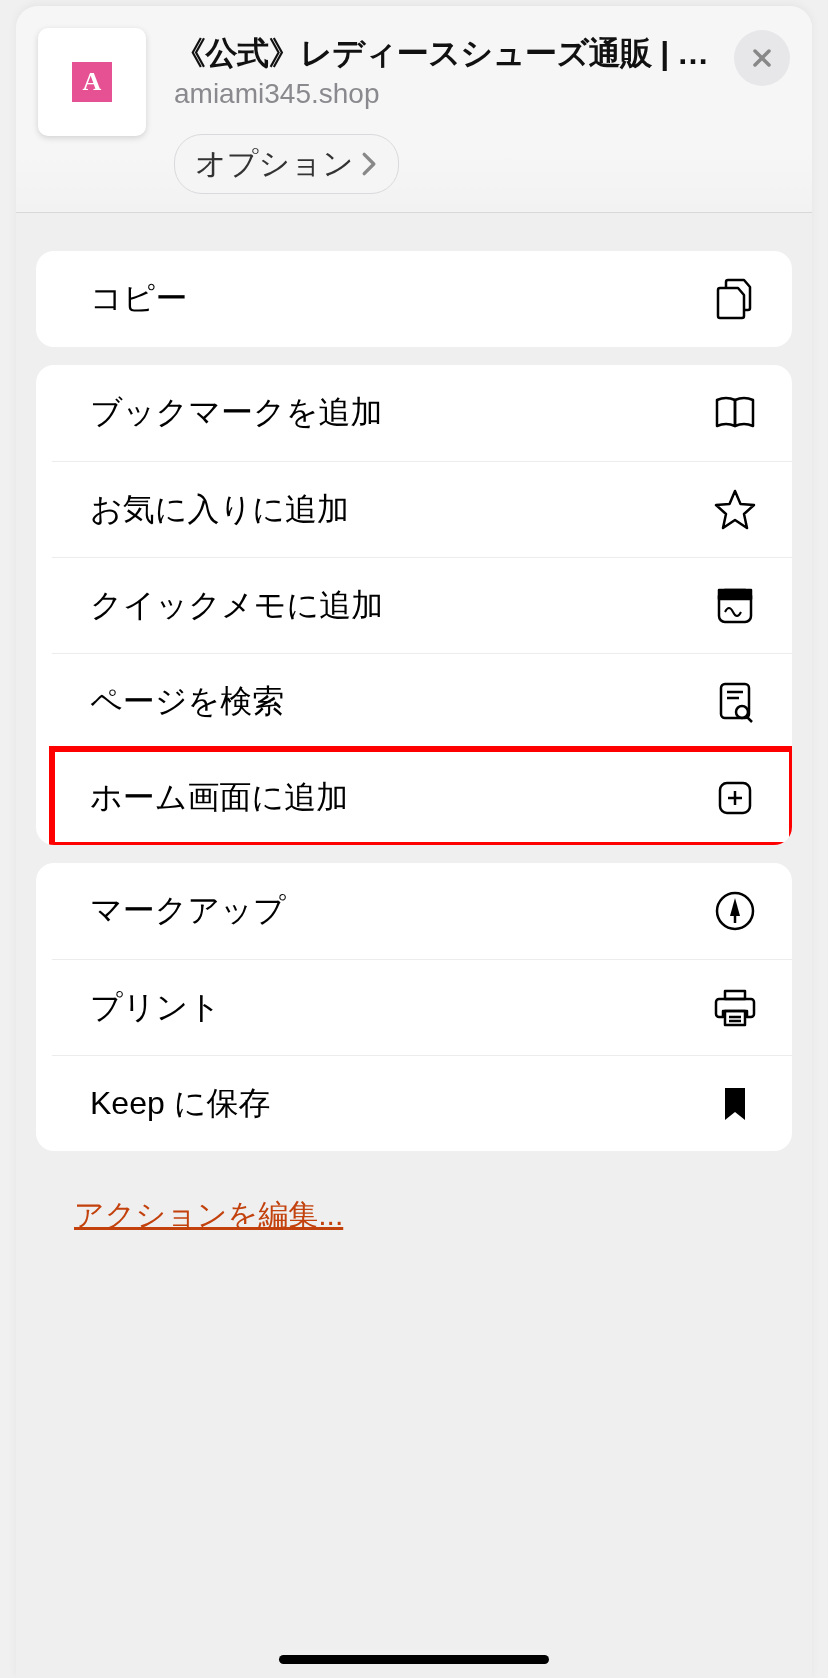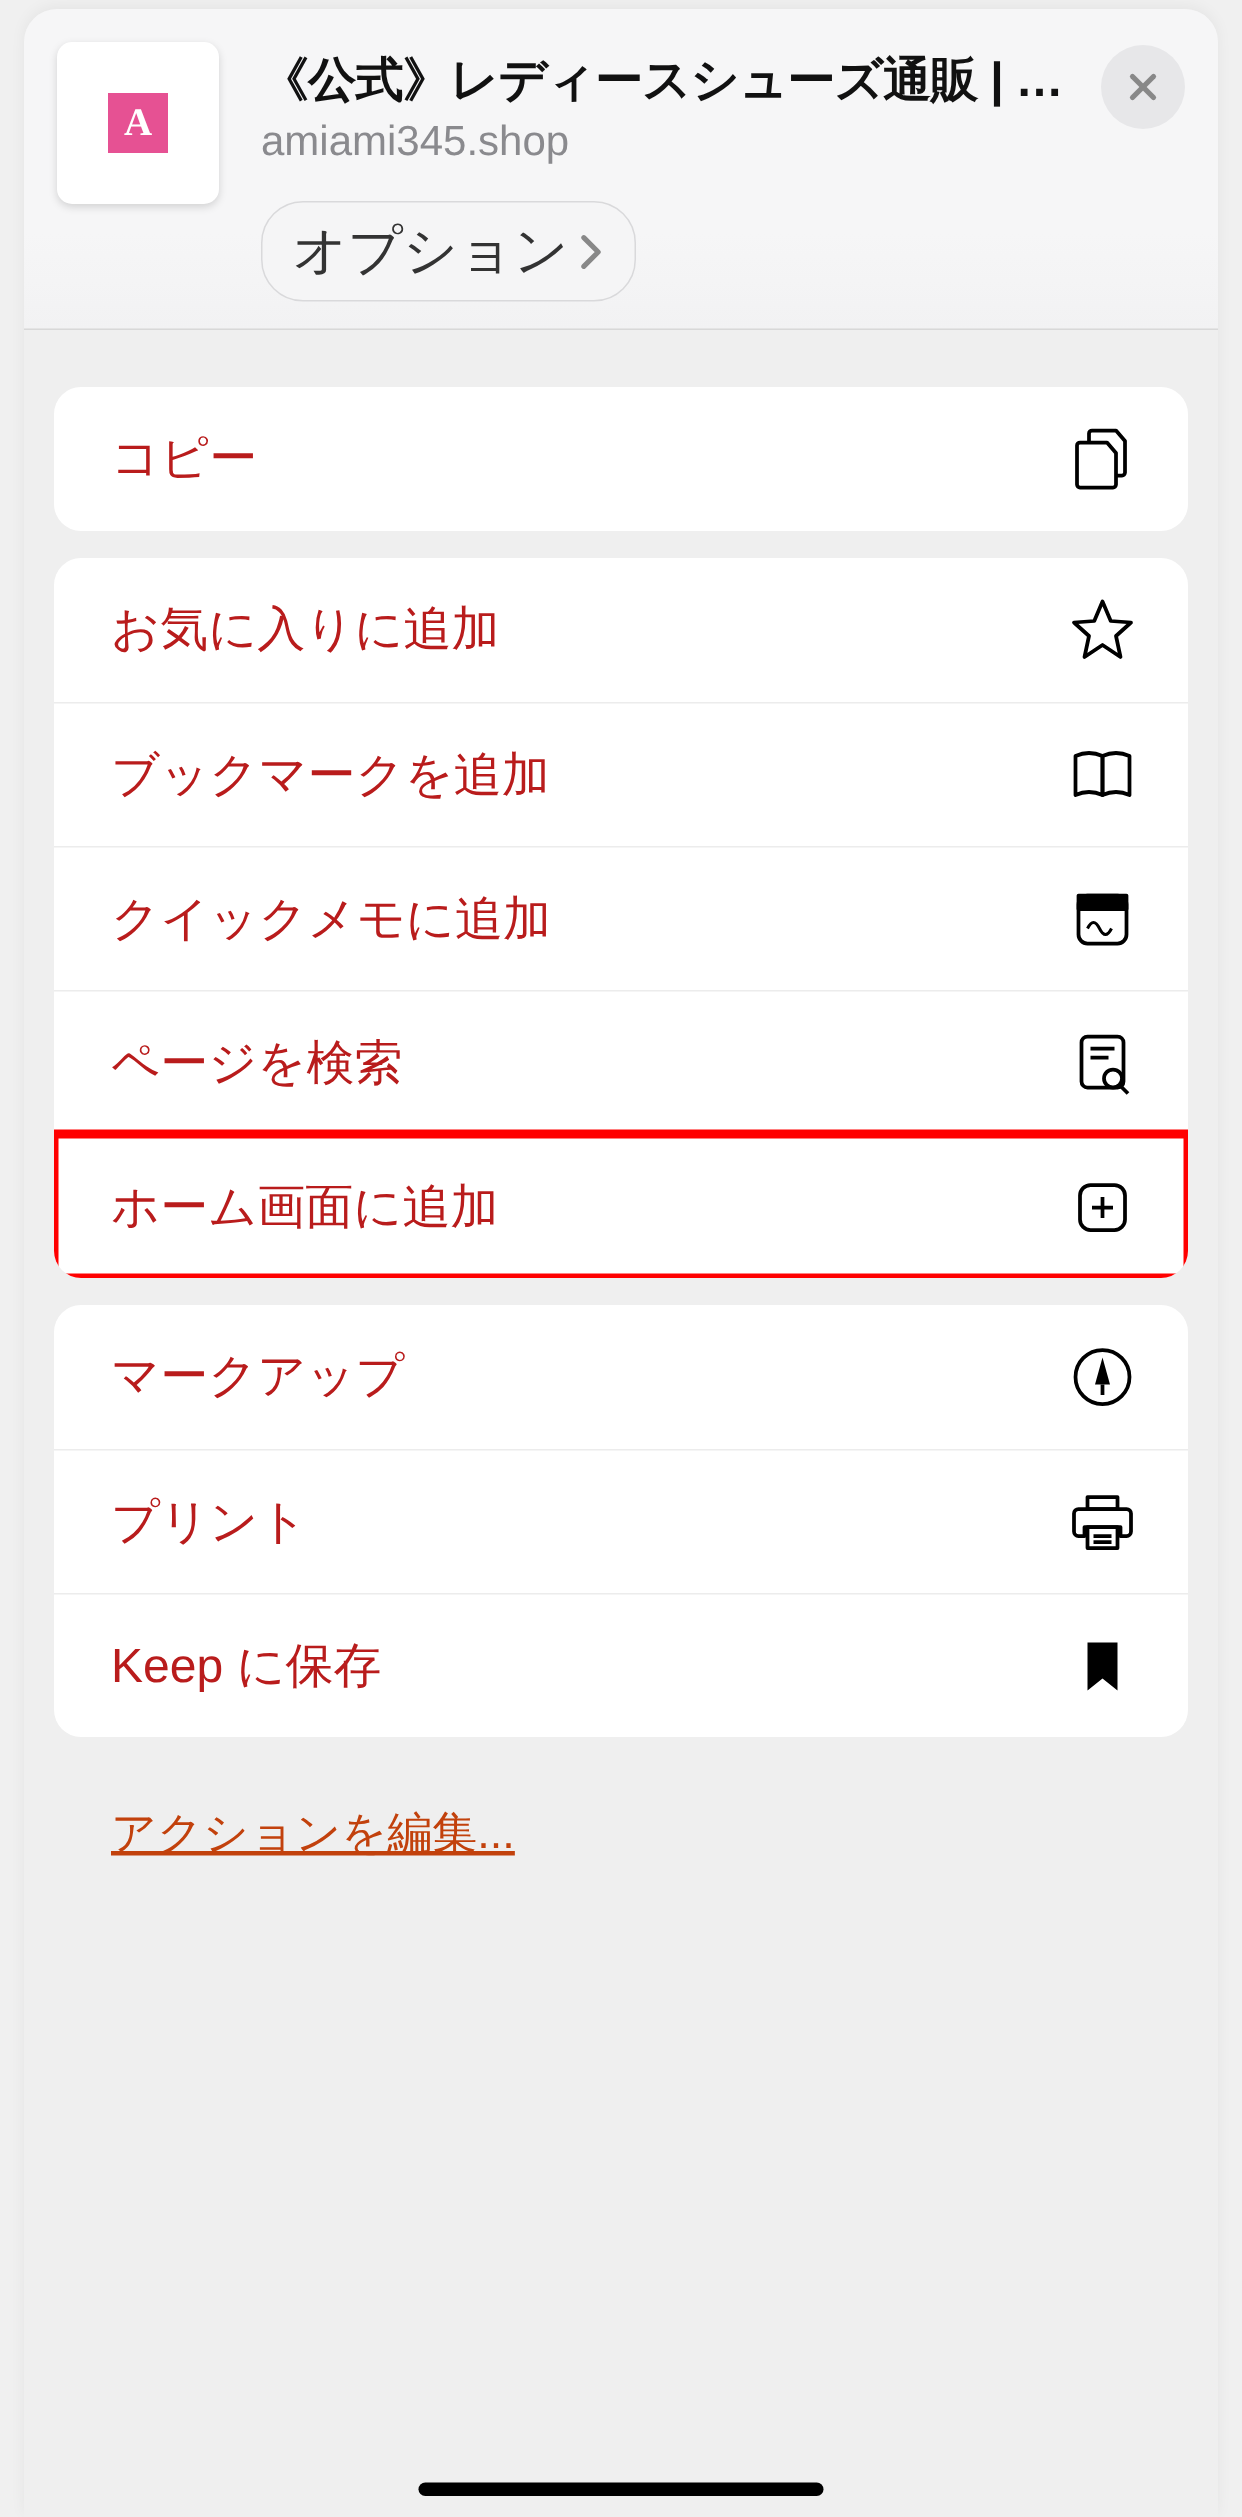--- a/index.html
+++ b/index.html
@@ -61,21 +61,21 @@
     color: #8a8a8e;
     margin-top: 2px;
   }
   .options-btn {
     margin-top: 24px;
     display: inline-flex; align-items: center;
     padding: 8px 20px;
     background: #f5f5f6;
     border: 1px solid #d9d9db;
     border-radius: 28px;
-    font-size: 36px;
+    font-size: 31px;
     color: #333;
   }
   .options-btn .chev {
     margin-left: 6px;
     color: #888;
   }
   .close-btn {
     width: 56px; height: 56px;
     border-radius: 50%;
     background: #e7e7e9;
@@ -94,23 +94,24 @@
     overflow: hidden;
     margin-bottom: 18px;
   }
   .row {
     display: flex;
     align-items: center;
     height: 96px;
     padding: 0 35px 0 38px;
     border-top: 1px solid #ececec;
     font-size: 32px;
-    color: #b91c1c;
+    color: #000000;
     font-weight: 400;
     letter-spacing: 0;
+    margin-left: 16px;
   }
   .row:first-child { border-top: none; }
   .row .label { flex: 1; }
   .row .ico { width: 44px; display: flex; justify-content: center; color: #000; }
   .highlight {
     outline: 6px solid #ff0000;
     outline-offset: -3px;
     position: relative;
     z-index: 2;
     gap: 26px;
@@ -173,33 +174,33 @@
           <svg width="42" height="46" viewBox="0 0 42 46" fill="none" stroke="currentColor" stroke-width="2.5" stroke-linejoin="round">
             <path d="M6 12 h18 l6 7 v21 a2 2 0 0 1 -2 2 h-22 a2 2 0 0 1 -2 -2 v-26 a2 2 0 0 1 2 -2 z"></path>
             <path d="M12 12 v-6 a2 2 0 0 1 2 -2 h16 l6 7 v21 a2 2 0 0 1 -2 2 h-4"></path>
           </svg>
         </span>
       </div>
     </div>
 
     <div class="group">
       <div class="row">
-        <span class="label">お気に入りに追加</span>
-        <span class="ico">
-          <svg width="44" height="44" viewBox="0 0 44 44" fill="none" stroke="currentColor" stroke-width="2.5" stroke-linejoin="round">
-            <polygon points="22,3 27.5,16 41,17 31,26 34,40 22,32 10,40 13,26 3,17 16.5,16"></polygon>
-          </svg>
-        </span>
-      </div>
-      <div class="row">
         <span class="label">ブックマークを追加</span>
         <span class="ico">
           <svg width="44" height="38" viewBox="0 0 44 38" fill="none" stroke="currentColor" stroke-width="2.5" stroke-linejoin="round">
             <path d="M4 6 q9 -4 18 0 v26 q-9 -4 -18 0 z"></path>
             <path d="M40 6 q-9 -4 -18 0 v26 q9 -4 18 0 z"></path>
+          </svg>
+        </span>
+      </div>
+      <div class="row">
+        <span class="label">お気に入りに追加</span>
+        <span class="ico">
+          <svg width="44" height="44" viewBox="0 0 44 44" fill="none" stroke="currentColor" stroke-width="2.5" stroke-linejoin="round">
+            <polygon points="22,3 27.5,16 41,17 31,26 34,40 22,32 10,40 13,26 3,17 16.5,16"></polygon>
           </svg>
         </span>
       </div>
       <div class="row">
         <span class="label">クイックメモに追加</span>
         <span class="ico">
           <svg width="40" height="40" viewBox="0 0 40 40" fill="none" stroke="currentColor" stroke-width="2.5" stroke-linejoin="round">
             <rect x="4" y="4" width="32" height="32" rx="6"></rect>
             <rect x="4" y="4" width="32" height="9" fill="currentColor"></rect>
             <path d="M10 26 q4 -8 8 0 t8 0" stroke-width="2"></path>

